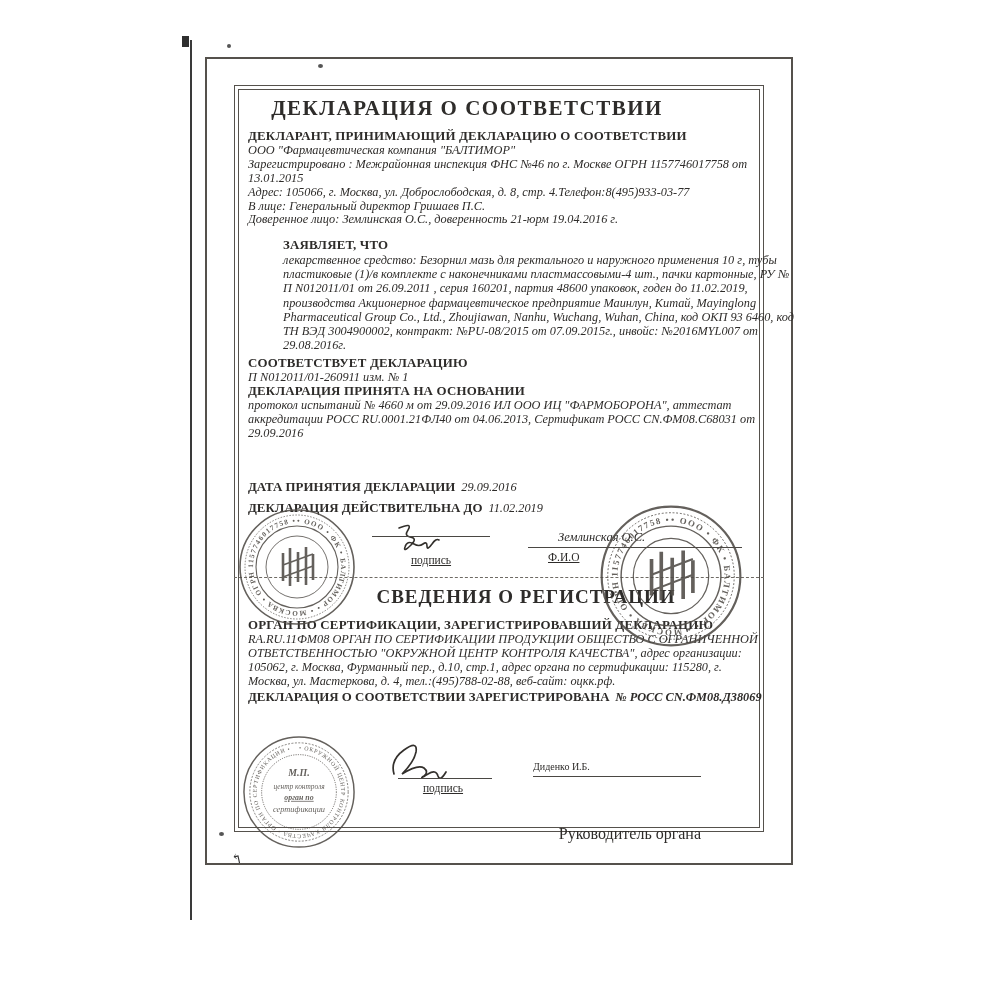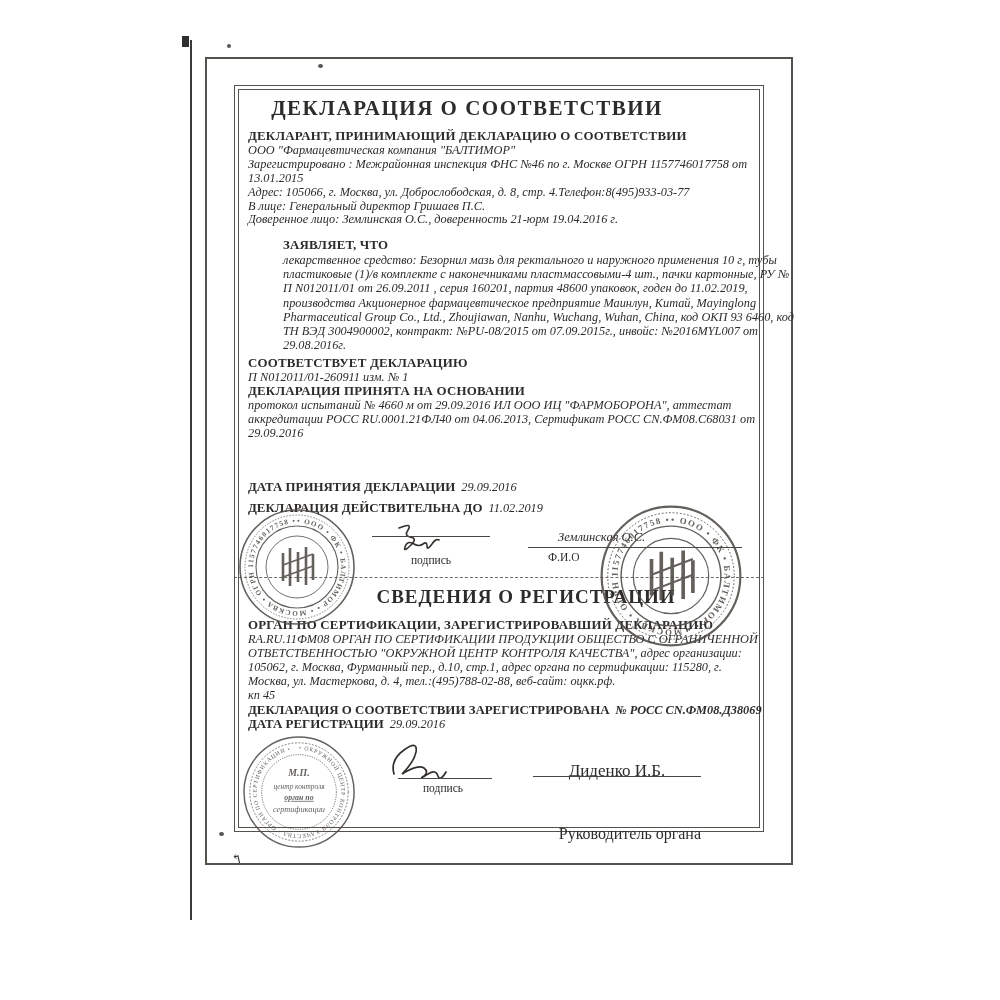--- a/index.html
+++ b/index.html
@@ -15,21 +15,21 @@
   .inner-frame2{position:absolute;left:3px;top:3px;right:3px;bottom:3px;border:1px solid #55514c;}
   
   .abs{position:absolute;}
   .title{left:234px;top:96px;width:466px;text-align:center;font-weight:bold;font-size:21px;letter-spacing:1.5px;}
   .blk{left:248px;width:517px;font-size:12.3px;line-height:13.9px;}
   .hd{font-weight:bold;font-style:normal;font-size:12.9px;letter-spacing:.2px;}
   .it{font-style:italic;}
   .lbl{font-weight:bold;font-size:12.9px;margin-right:6px;}
   .val{font-style:italic;font-size:12.3px;}
   .sig-line{position:absolute;border-bottom:1.4px solid #4a4743;}
-  .sig-cap{position:absolute;font-size:11.5px;text-align:center;}
+  .sig-cap{position:absolute;font-size:11.5px;text-align:center;text-decoration:underline;}
   .sep{position:absolute;left:234px;top:577px;width:530px;border-top:1.5px dashed #6e6a64;}
   .reg-title{left:234px;top:586px;width:584px;text-align:center;font-weight:bold;font-size:19px;letter-spacing:1px;}
   .stamp{position:absolute;color:#4f4b46;opacity:.88;}
   .arrow-artifact{position:absolute;left:231px;top:851px;color:#333;font-size:14px;transform:rotate(-12deg);}
 </style>
 </head>
 <body>
 
 <div class="page">
 
@@ -85,35 +85,31 @@
   <div class="abs it" style="left:558px;top:530px;font-size:12.5px;">Землинская О.С.</div>
   <div class="sig-line" style="left:528px;top:547px;width:214px;"></div>
   <div class="sig-cap" style="left:548px;top:551px;width:60px;text-align:left;">Ф.И.О</div>
 
   <div class="sep"></div>
   <div class="abs reg-title">СВЕДЕНИЯ О РЕГИСТРАЦИИ</div>
 
   <div class="abs blk" style="top:619px;">
     <div class="hd">ОРГАН ПО СЕРТИФИКАЦИИ, ЗАРЕГИСТРИРОВАВШИЙ ДЕКЛАРАЦИЮ</div>
     <div class="it">RA.RU.11ФМ08 ОРГАН ПО СЕРТИФИКАЦИИ ПРОДУКЦИИ ОБЩЕСТВО С ОГРАНИЧЕННОЙ ОТВЕТСТВЕННОСТЬЮ "ОКРУЖНОЙ ЦЕНТР КОНТРОЛЯ КАЧЕСТВА", адрес организации: 105062, г. Москва, Фурманный пер., д.10, стр.1, адрес органа по сертификации: 115280, г. Москва, ул. Мастеркова, д. 4, тел.:(495)788-02-88, веб-сайт: оцкк.рф.</div>
-    <div class="it">кп 45</div>
     <div style="margin-top:2px;">
       <span class="lbl">ДЕКЛАРАЦИЯ О СООТВЕТСТВИИ ЗАРЕГИСТРИРОВАНА</span><span class="val" style="font-weight:bold;">№ РОСС CN.ФМ08.Д38069</span>
-    </div>
-    <div>
-      <span class="lbl">ДАТА РЕГИСТРАЦИИ</span><span class="val">29.09.2016</span>
     </div>
   </div>
 
   <svg class="abs" style="left:388px;top:740px;" width="92" height="42" viewBox="0 0 92 42">
     <path d="M6,34 q-4,-14 10,-24 q14,-10 12,2 q-2,10 -14,22 q16,-10 22,-6 q5,4 0,8 q-6,4 4,-2 q8,-5 10,2 q2,6 8,-4" fill="none" stroke="#33302c" stroke-width="1.7" stroke-linecap="round"></path>
   </svg>
   <div class="sig-line" style="left:398px;top:778px;width:94px;"></div>
   <div class="sig-cap" style="left:396px;top:782px;width:94px;">подпись</div>
-  <div class="abs" style="left:533px;top:761px;width:168px;text-align:center;font-size:17px;">Диденко И.Б.</div>
+  <div class="abs" style="left:533px;top:761px;width:168px;font-size:10px;">Диденко И.Б.</div>
   <div class="sig-line" style="left:533px;top:776px;width:168px;"></div>
   <div class="abs" style="left:533px;top:825px;width:168px;text-align:right;font-size:16px;">Руководитель органа</div>
 
   <svg class="stamp" style="left:237px;top:507px;" width="120" height="120" viewBox="0 0 120 120">
     <circle cx="60" cy="60" r="57" fill="none" stroke="currentColor" stroke-width="1.6"></circle>
     <circle cx="60" cy="60" r="52" fill="none" stroke="currentColor" stroke-width=".8" stroke-dasharray="1.5 1.5"></circle>
     <circle cx="60" cy="60" r="41" fill="none" stroke="currentColor" stroke-width="1.1"></circle>
     <circle cx="60" cy="60" r="31" fill="none" stroke="currentColor" stroke-width=".9"></circle>
     <defs>
         <path id="rimA" d="M60,16 a44,44 0 1,1 -0.02,0" fill="none"></path>

